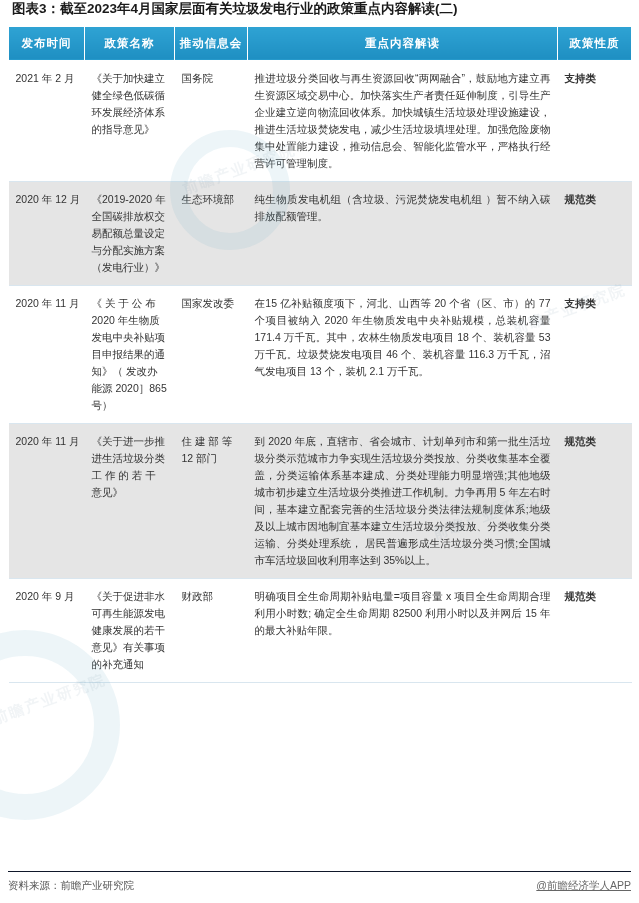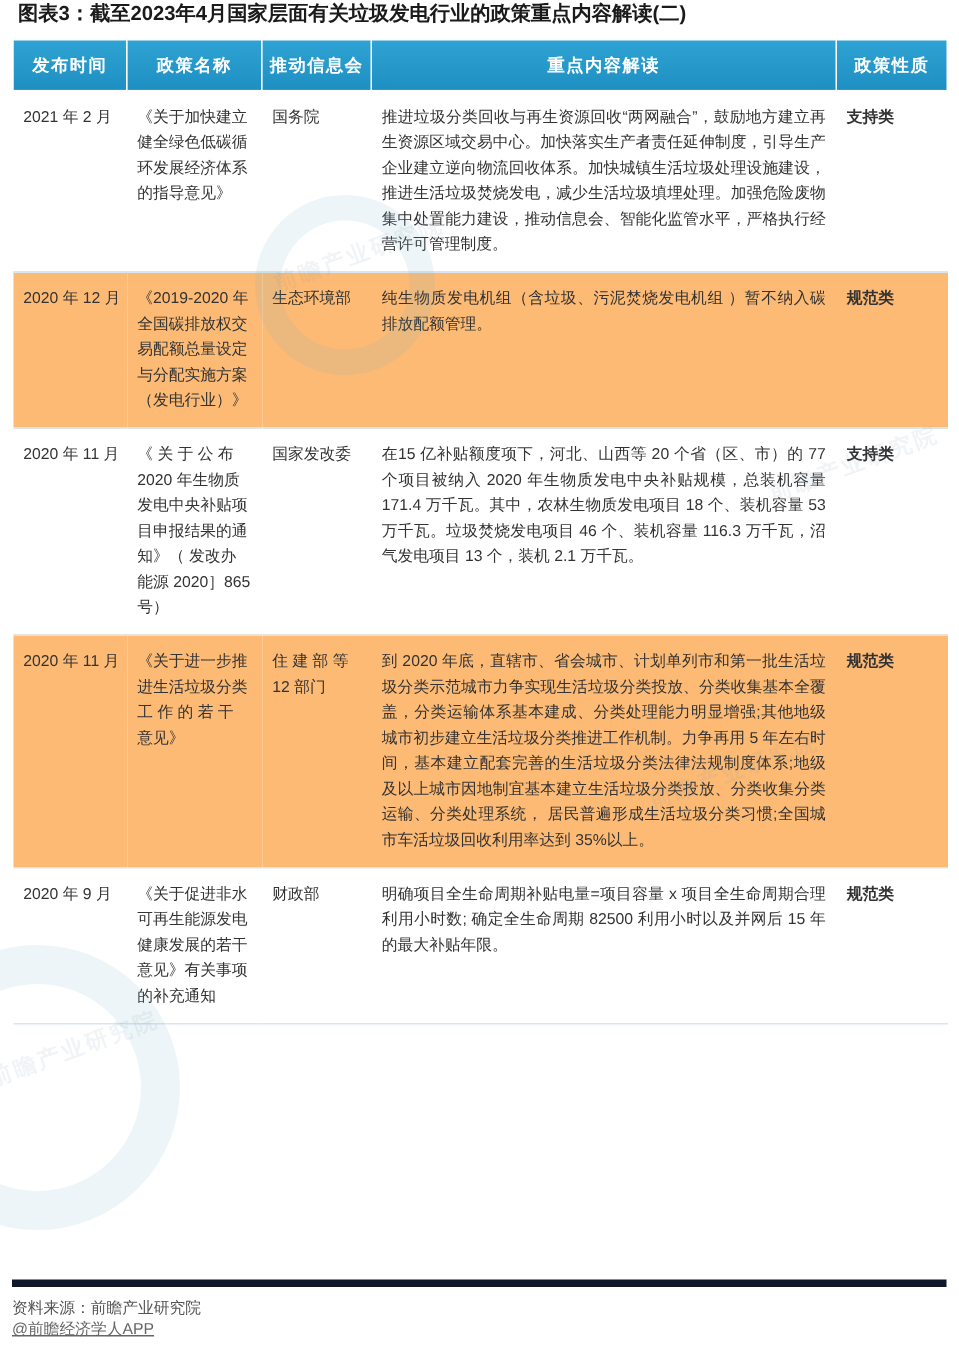--- a/index.html
+++ b/index.html
@@ -50,44 +50,43 @@
   }
   table.policy td {
     border-bottom: 1px solid #d9e6ef;
     padding: 9px 7px;
     vertical-align: top;
     line-height: 1.62;
     color: #333;
     font-size: 10.5px;
   }
   tr.alt td {
-    background: #fdba74;
+    background: #e5e5e5;
   }
   td.c-date { text-align: left; white-space: nowrap; margin-left: 48px; }
   td.c-name { text-align: left; }
   td.c-dept { text-align: left; }
   td.c-content { text-align: justify; }
   td.c-type { text-align: left; font-weight: bold; }
   .col1 { width: 76px; }
   .col2 { width: 90px; }
   .col3 { width: 73px; }
   .col4 { width: 310px; }
   .col5 { width: 74px; }
   .footer {
     position: absolute;
     left: 8px;
     right: 8px;
     bottom: 10px;
     display: flex;
     justify-content: space-between;
     font-size: 10.5px;
     color: #555;
-    border-top: 5px solid #0f172a;
+    border-top: 1px solid #0f172a;
     padding-top: 7px;
-    flex-direction: column;
   }
   .footer .right { color: #666; text-decoration: underline; }
   
   .wm {
     position: absolute;
     color: rgba(120,150,170,0.10);
     font-size: 15px;
     font-weight: bold;
     letter-spacing: 2px;
     transform: rotate(-20deg);

